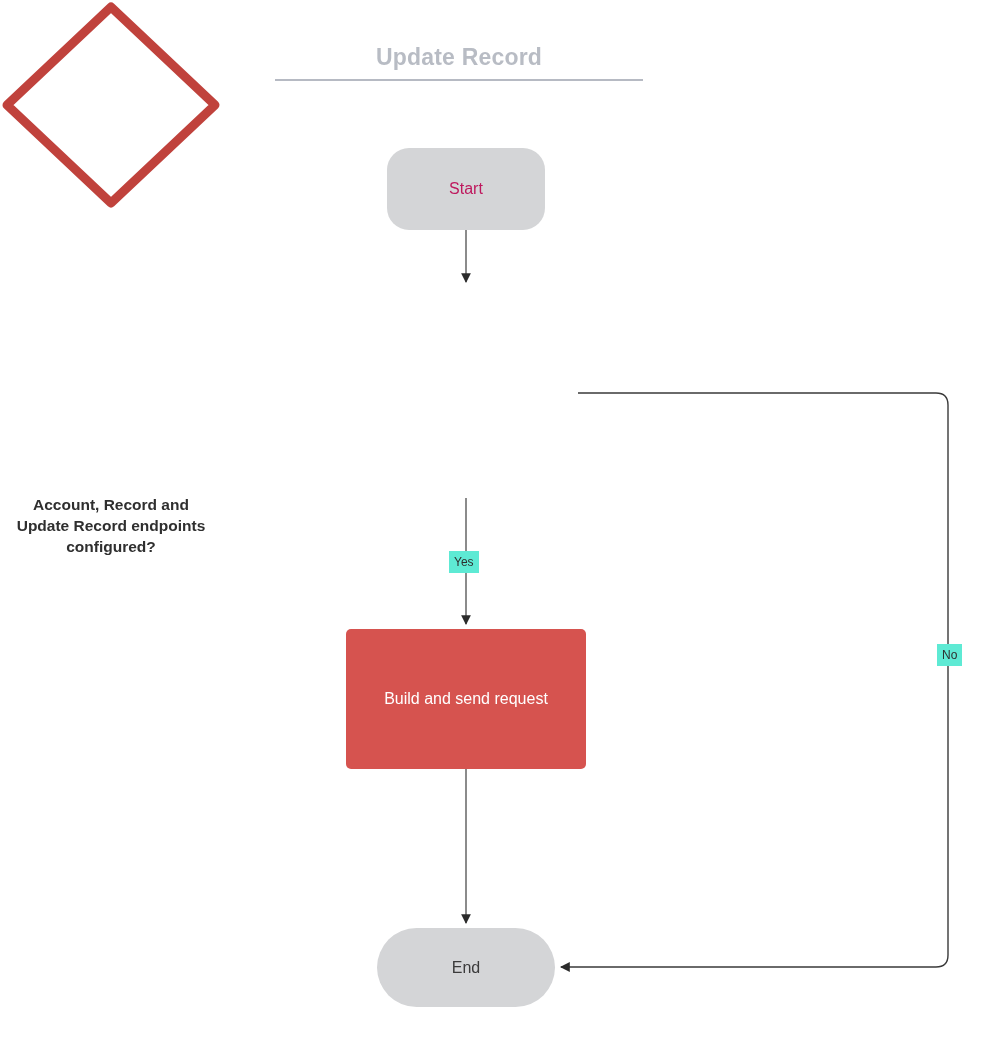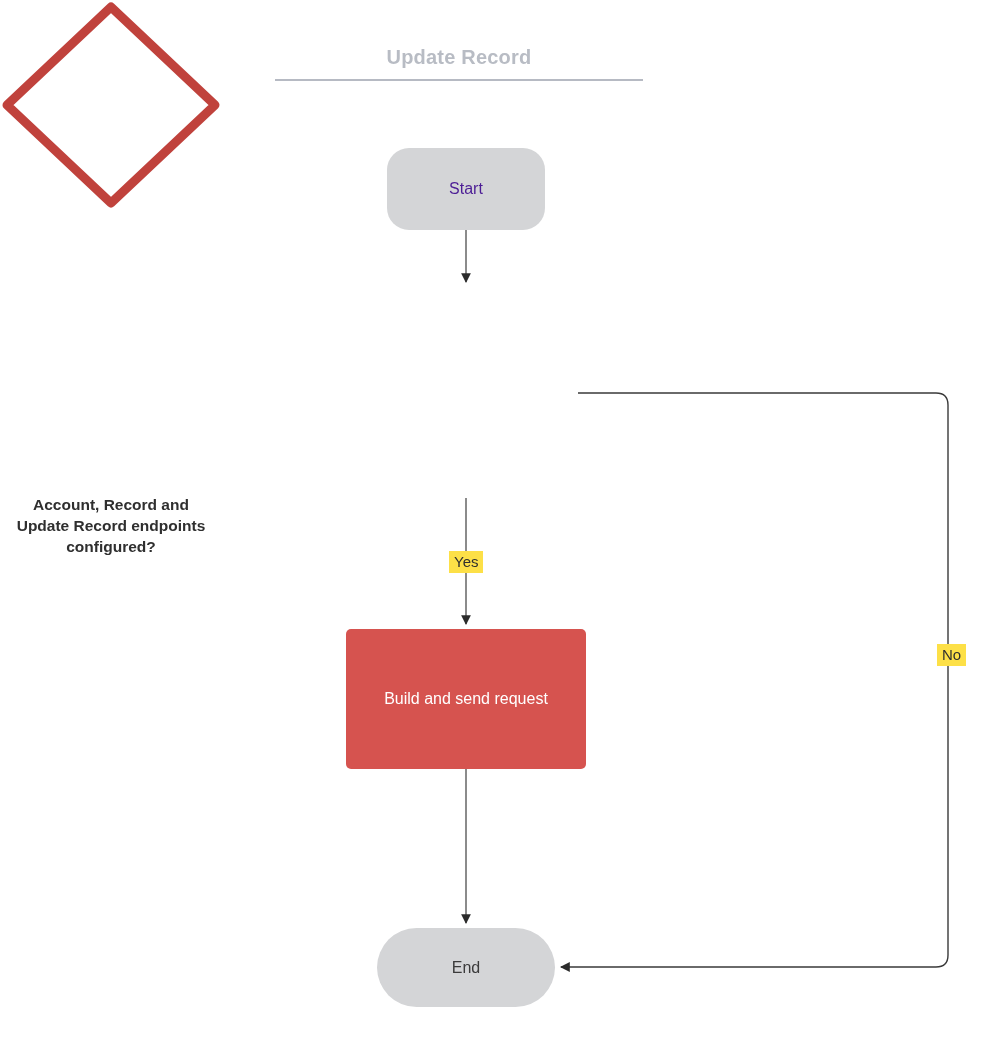--- a/index.html
+++ b/index.html
@@ -18,21 +18,21 @@
     overflow: hidden;
   }
 
   
   #diagram-title {
     position: absolute;
     left: 275px;
     top: 42px;
     width: 368px;
     text-align: center;
-    font-size: 20px;
+    font-size: 23px;
     font-weight: bold;
     color: #b8bcc4;
     letter-spacing: 0.2px;
     line-height: 30px;
   }
   #title-underline {
     position: absolute;
     left: 275px;
     top: 79px;
     width: 368px;
@@ -60,21 +60,21 @@
   }
 
   #node-start {
     left: 387px;
     top: 148px;
     width: 158px;
     height: 82px;
     background: #d4d5d7;
     border-radius: 22px;
     font-size: 16px;
-    color: #4c1d95;
+    color: #be185d;
   }
 
   #node-end {
     left: 377px;
     top: 928px;
     width: 178px;
     height: 79px;
     background: #d4d5d7;
     border-radius: 40px;
     font-size: 16px;
@@ -115,23 +115,23 @@
     text-align: center;
     font-size: 15.5px;
     line-height: 21px;
     color: #2f2f2f;
     white-space: pre-line;
   }
 
   
   .edge-label {
     position: absolute;
-    font-size: 15px;
+    font-size: 12px;
     color: #2f2f2f;
-    background: #fde047;
+    background: #5eead4;
     padding: 2px 5px;
     line-height: 18px;
   }
   #label-yes {
     left: 449px;
     top: 551px;
   }
   #label-no {
     left: 937px;
     top: 644px;

